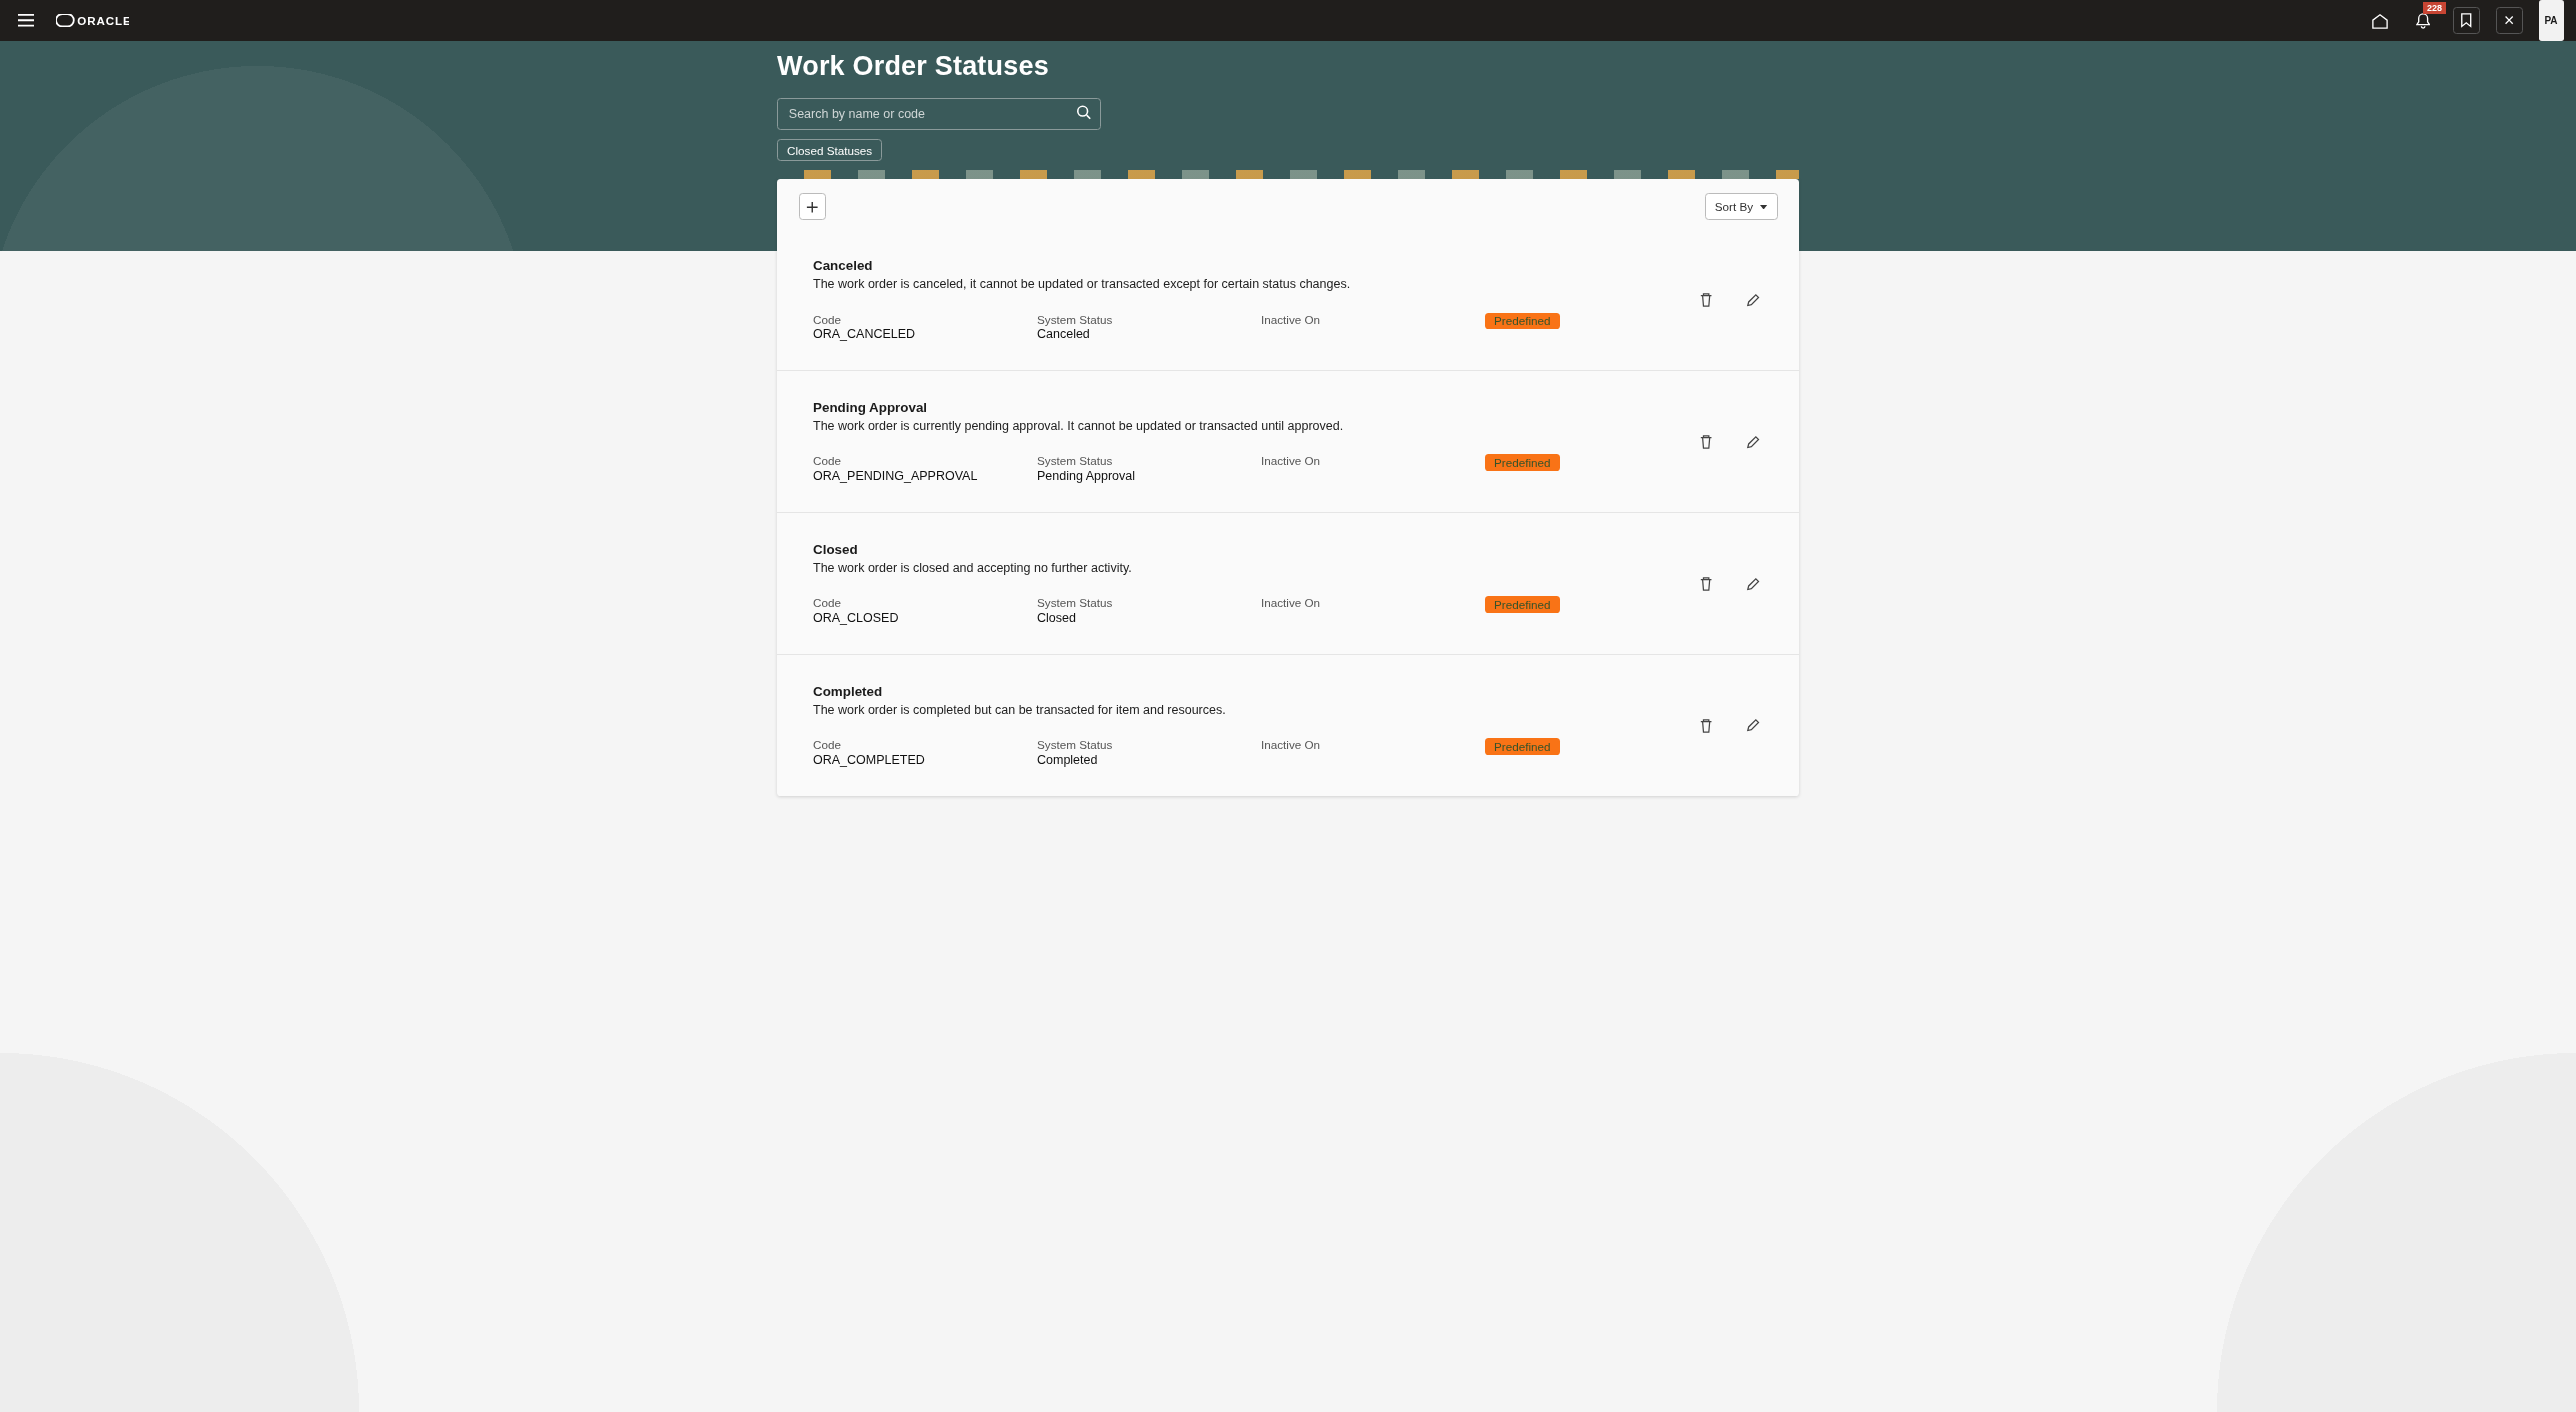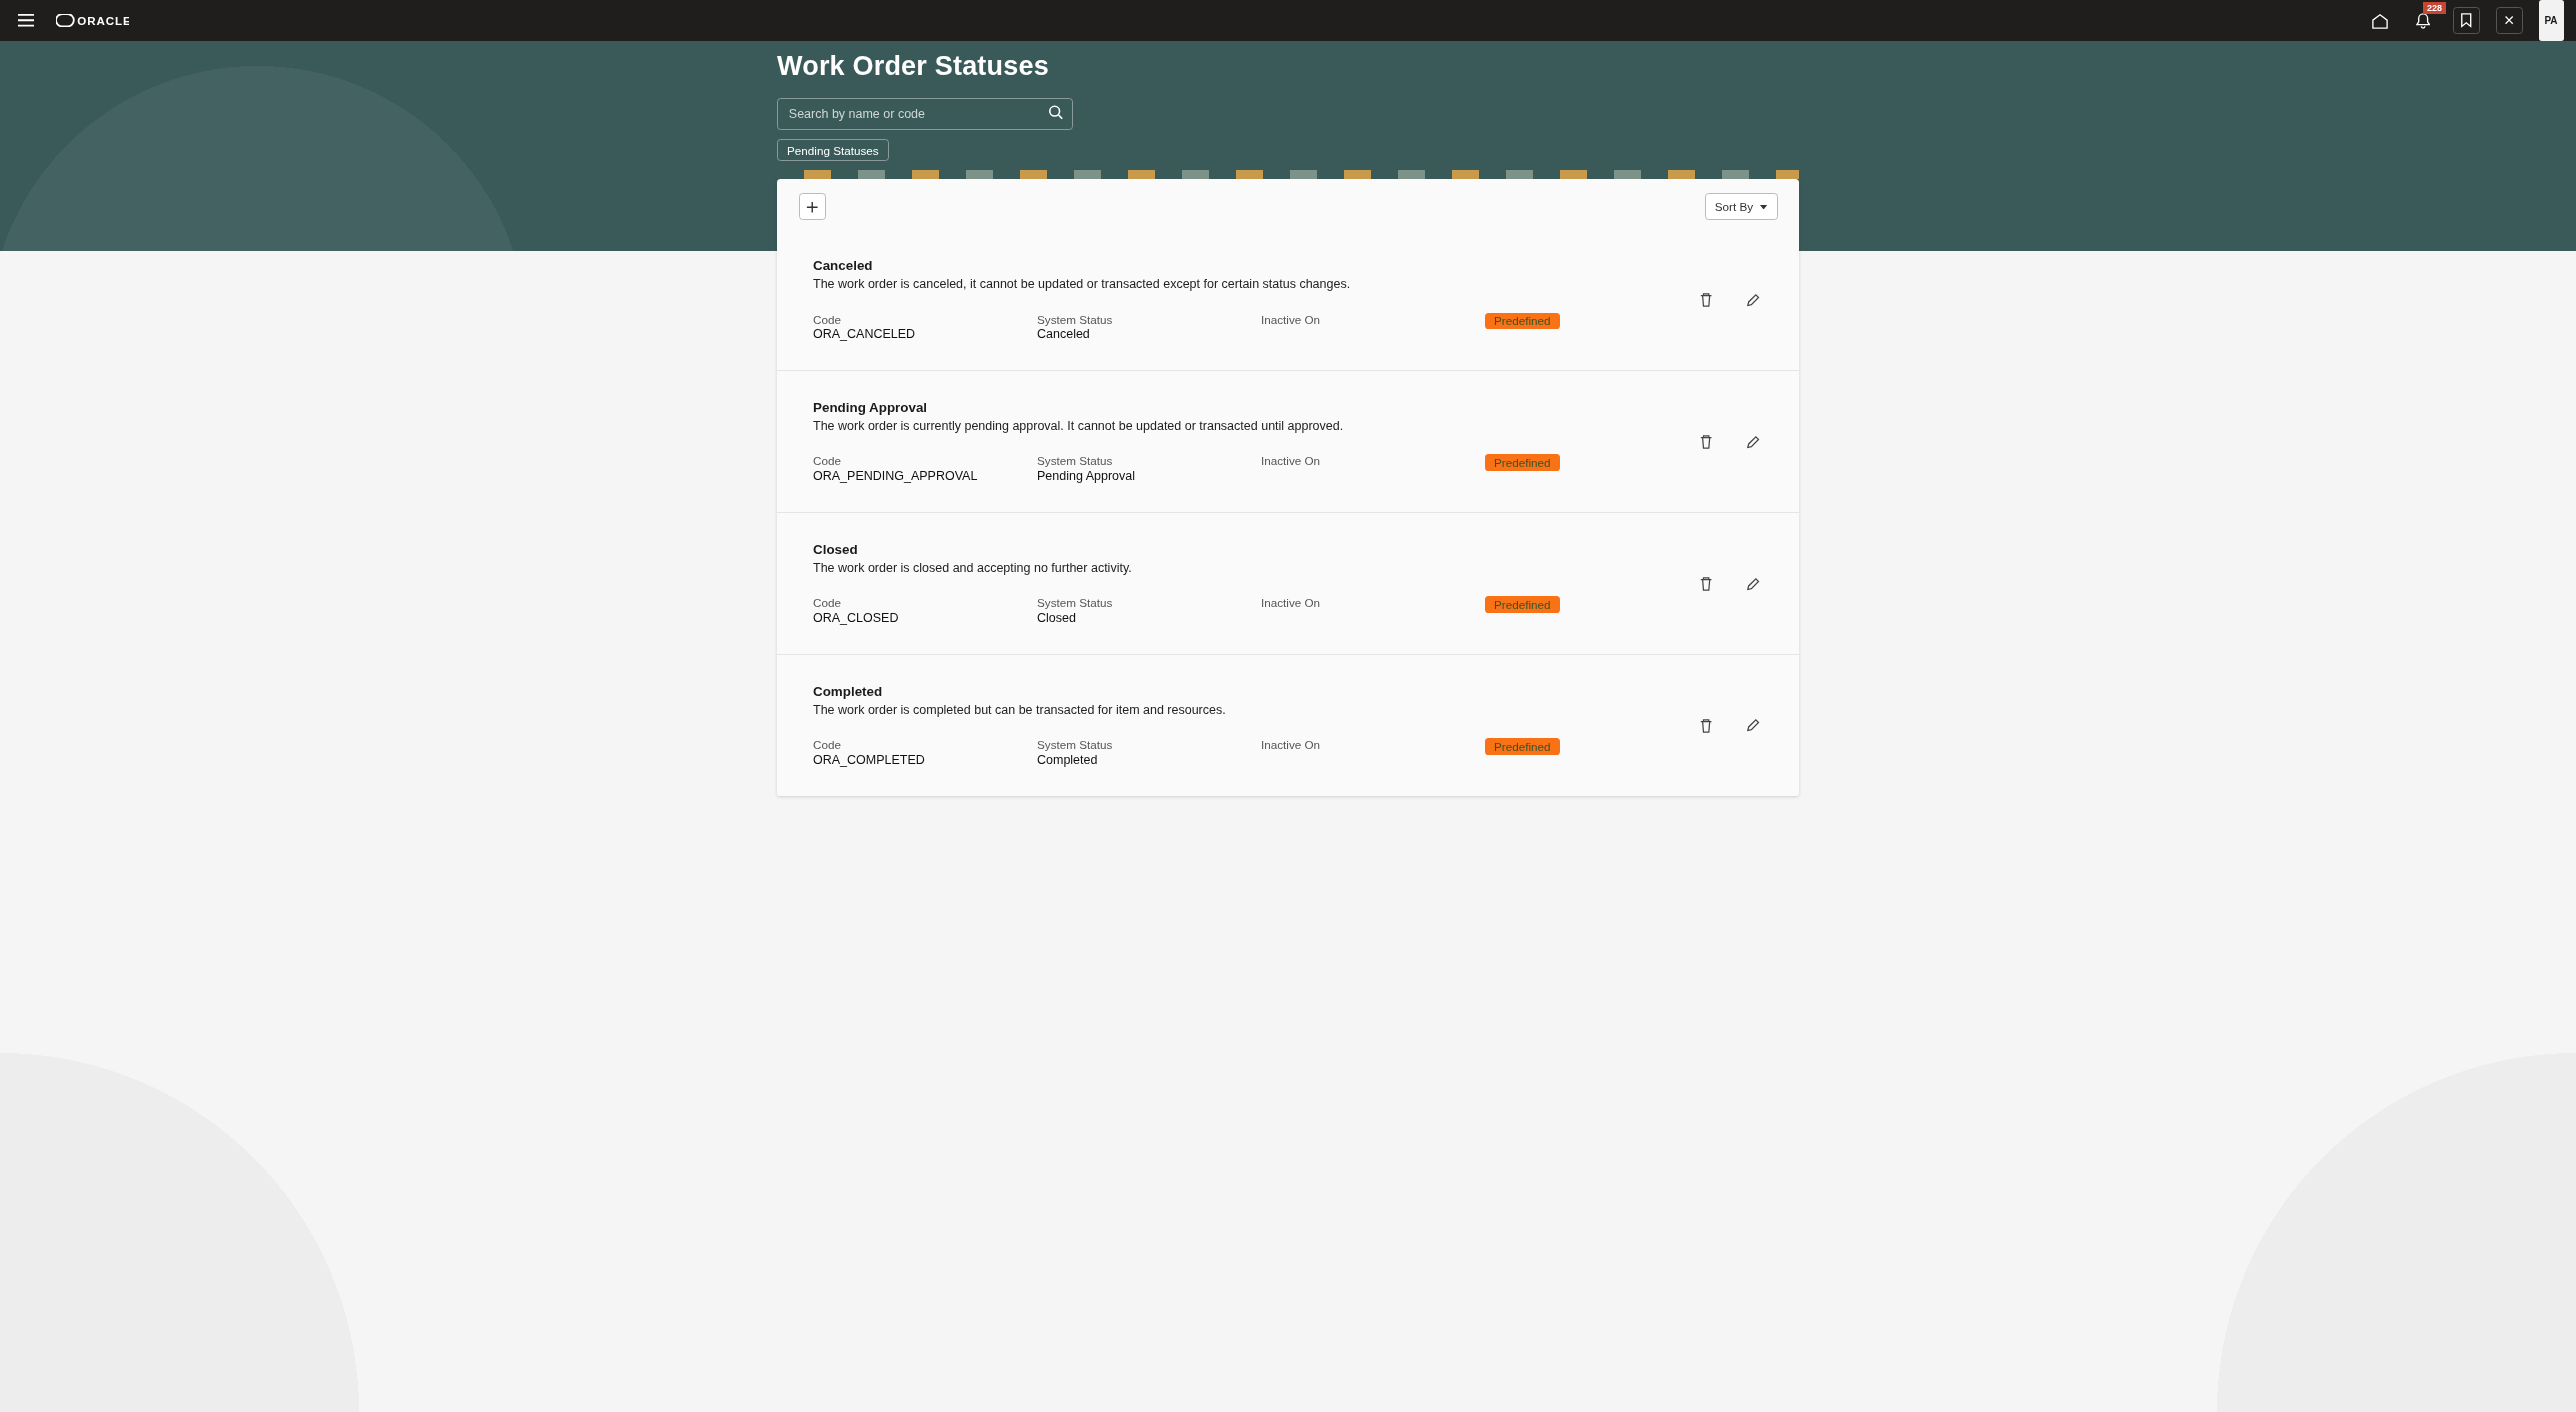--- a/index.html
+++ b/index.html
@@ -80,21 +80,21 @@
     font-weight: 700;
     letter-spacing: 0.2px;
     margin-bottom: 16px;
   }
   .search-row {
     display: flex;
     align-items: center;
   }
   .search-box {
     position: relative;
-    width: 296px;
+    width: 324px;
   }
   .search-box input {
     width: 100%;
     height: 32px;
     border: 0.9px solid #8a9a9a;
     background: transparent;
     color: #fff;
     border-radius: 3.6px;
     padding: 0 36px 0 10.8px;
     font-size: 12.5px;
@@ -272,21 +272,21 @@
       <div class="search-box">
         <input type="text" placeholder="Search by name or code" style="">
         <span class="search-icon">
           <svg width="16" height="16" viewBox="0 0 18 18">
               <circle cx="7.5" cy="7.5" r="5.5" fill="none" stroke="#fff" stroke-width="1.8"></circle>
               <path d="M12 12l4 4" stroke="#fff" stroke-width="1.8"></path>
             </svg>
         </span>
       </div>
     </div>
-    <span class="filter-chip">Pending Statuses</span>
+    <span class="filter-chip">Closed Statuses</span>
   </div>
 </div>
 
 <div class="main-wrap">
   <div class="deco-strip"></div>
   <div class="main-card">
 
     <div class="card-toolbar">
       <span class="add-btn">
         <svg width="12.5" height="12.5" viewBox="0 0 14 14">

